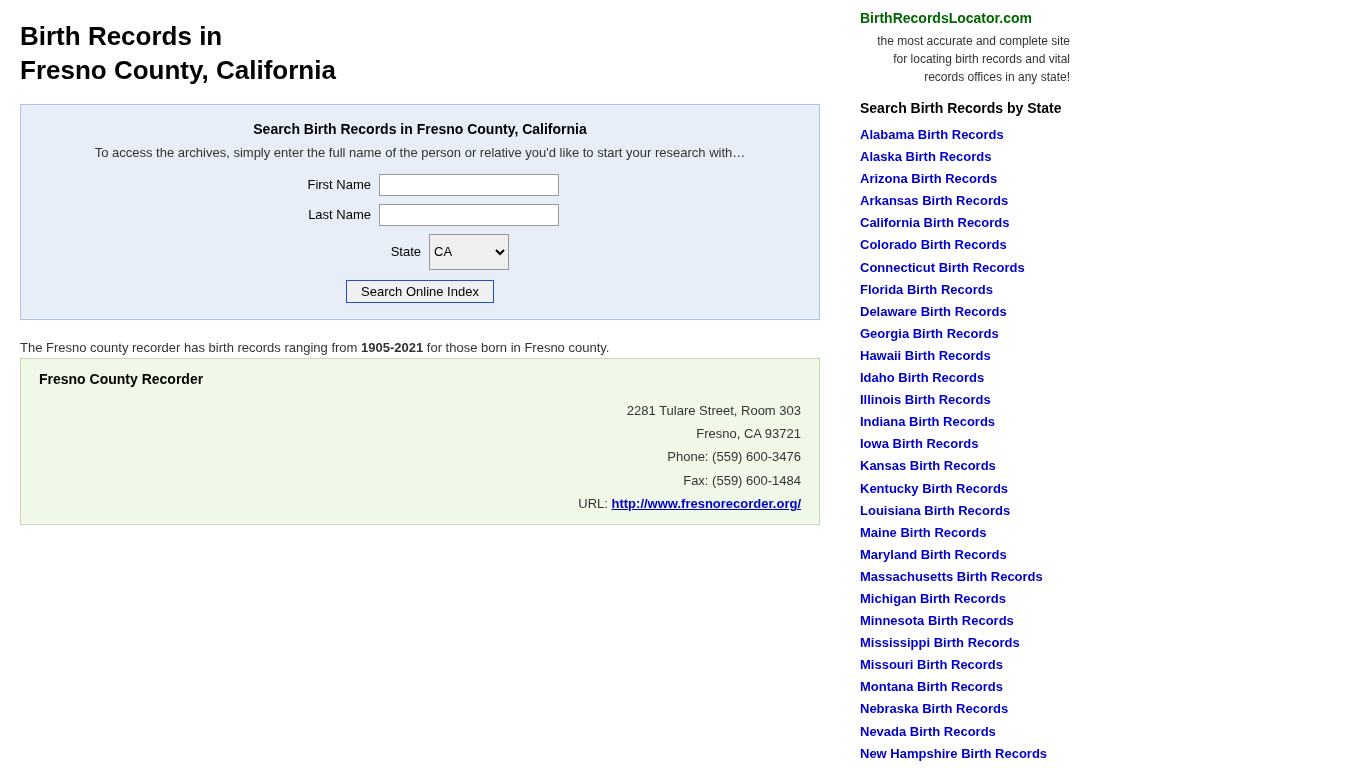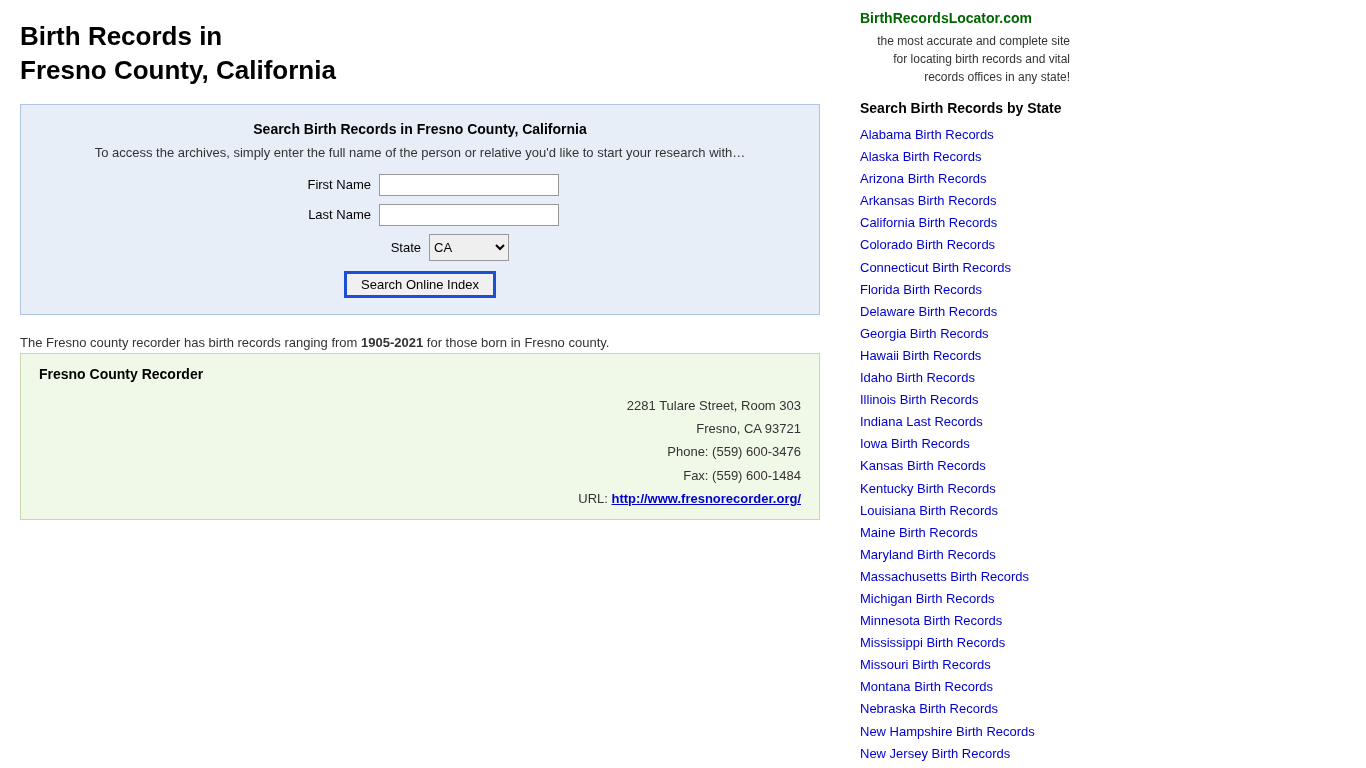--- a/index.html
+++ b/index.html
@@ -66,32 +66,32 @@
     }
     .form-row input[type="text"] {
       width: 180px;
       height: 22px;
       border: 1px solid #999;
       font-size: 13px;
       padding: 2px 4px;
     }
     .form-row select {
       width: 80px;
-      height: 27px;
+      height: 36px;
       border: 1px solid #999;
       font-size: 13px;
     }
     .search-btn-row {
       margin-top: 10px;
     }
     .search-btn {
       padding: 3px 14px;
       font-size: 13px;
       background: #f0f0f0;
-      border: 3px solid #1d4ed8;
+      border: 1px solid #1d4ed8;
       cursor: pointer;
     }
     .record-info {
       font-size: 13px;
       color: #333;
       margin-bottom: 0;
       line-height: 1.6;
     }
     .record-info strong {
       font-weight: bold;
@@ -136,20 +136,21 @@
       font-size: 14px;
       font-weight: bold;
       color: #000;
       margin-bottom: 8px;
     }
     .state-links {
       list-style: none;
     }
     .state-links li {
       line-height: 1.7;
+      font-weight: bold;
     }
     .state-links a {
       color: #0000cc;
       text-decoration: none;
       font-size: 13px;
     }
   </style>
 </head>
 <body>
 
@@ -260,31 +261,32 @@
         <li><a href="#">Arkansas Birth Records</a></li>
         <li><a href="#">California Birth Records</a></li>
         <li><a href="#">Colorado Birth Records</a></li>
         <li><a href="#">Connecticut Birth Records</a></li>
         <li><a href="#">Florida Birth Records</a></li>
         <li><a href="#">Delaware Birth Records</a></li>
         <li><a href="#">Georgia Birth Records</a></li>
         <li><a href="#">Hawaii Birth Records</a></li>
         <li><a href="#">Idaho Birth Records</a></li>
         <li><a href="#">Illinois Birth Records</a></li>
-        <li><a href="#">Indiana Last Records</a></li>
+        <li><a href="#">Indiana Birth Records</a></li>
         <li><a href="#">Iowa Birth Records</a></li>
         <li><a href="#">Kansas Birth Records</a></li>
         <li><a href="#">Kentucky Birth Records</a></li>
         <li><a href="#">Louisiana Birth Records</a></li>
         <li><a href="#">Maine Birth Records</a></li>
         <li><a href="#">Maryland Birth Records</a></li>
         <li><a href="#">Massachusetts Birth Records</a></li>
         <li><a href="#">Michigan Birth Records</a></li>
         <li><a href="#">Minnesota Birth Records</a></li>
         <li><a href="#">Mississippi Birth Records</a></li>
         <li><a href="#">Missouri Birth Records</a></li>
         <li><a href="#">Montana Birth Records</a></li>
         <li><a href="#">Nebraska Birth Records</a></li>
+        <li><a href="#">Nevada Birth Records</a></li>
         <li><a href="#">New Hampshire Birth Records</a></li>
         <li><a href="#">New Jersey Birth Records</a></li>
       </ul>
   </div>
 </div>
 
 </body></html>

